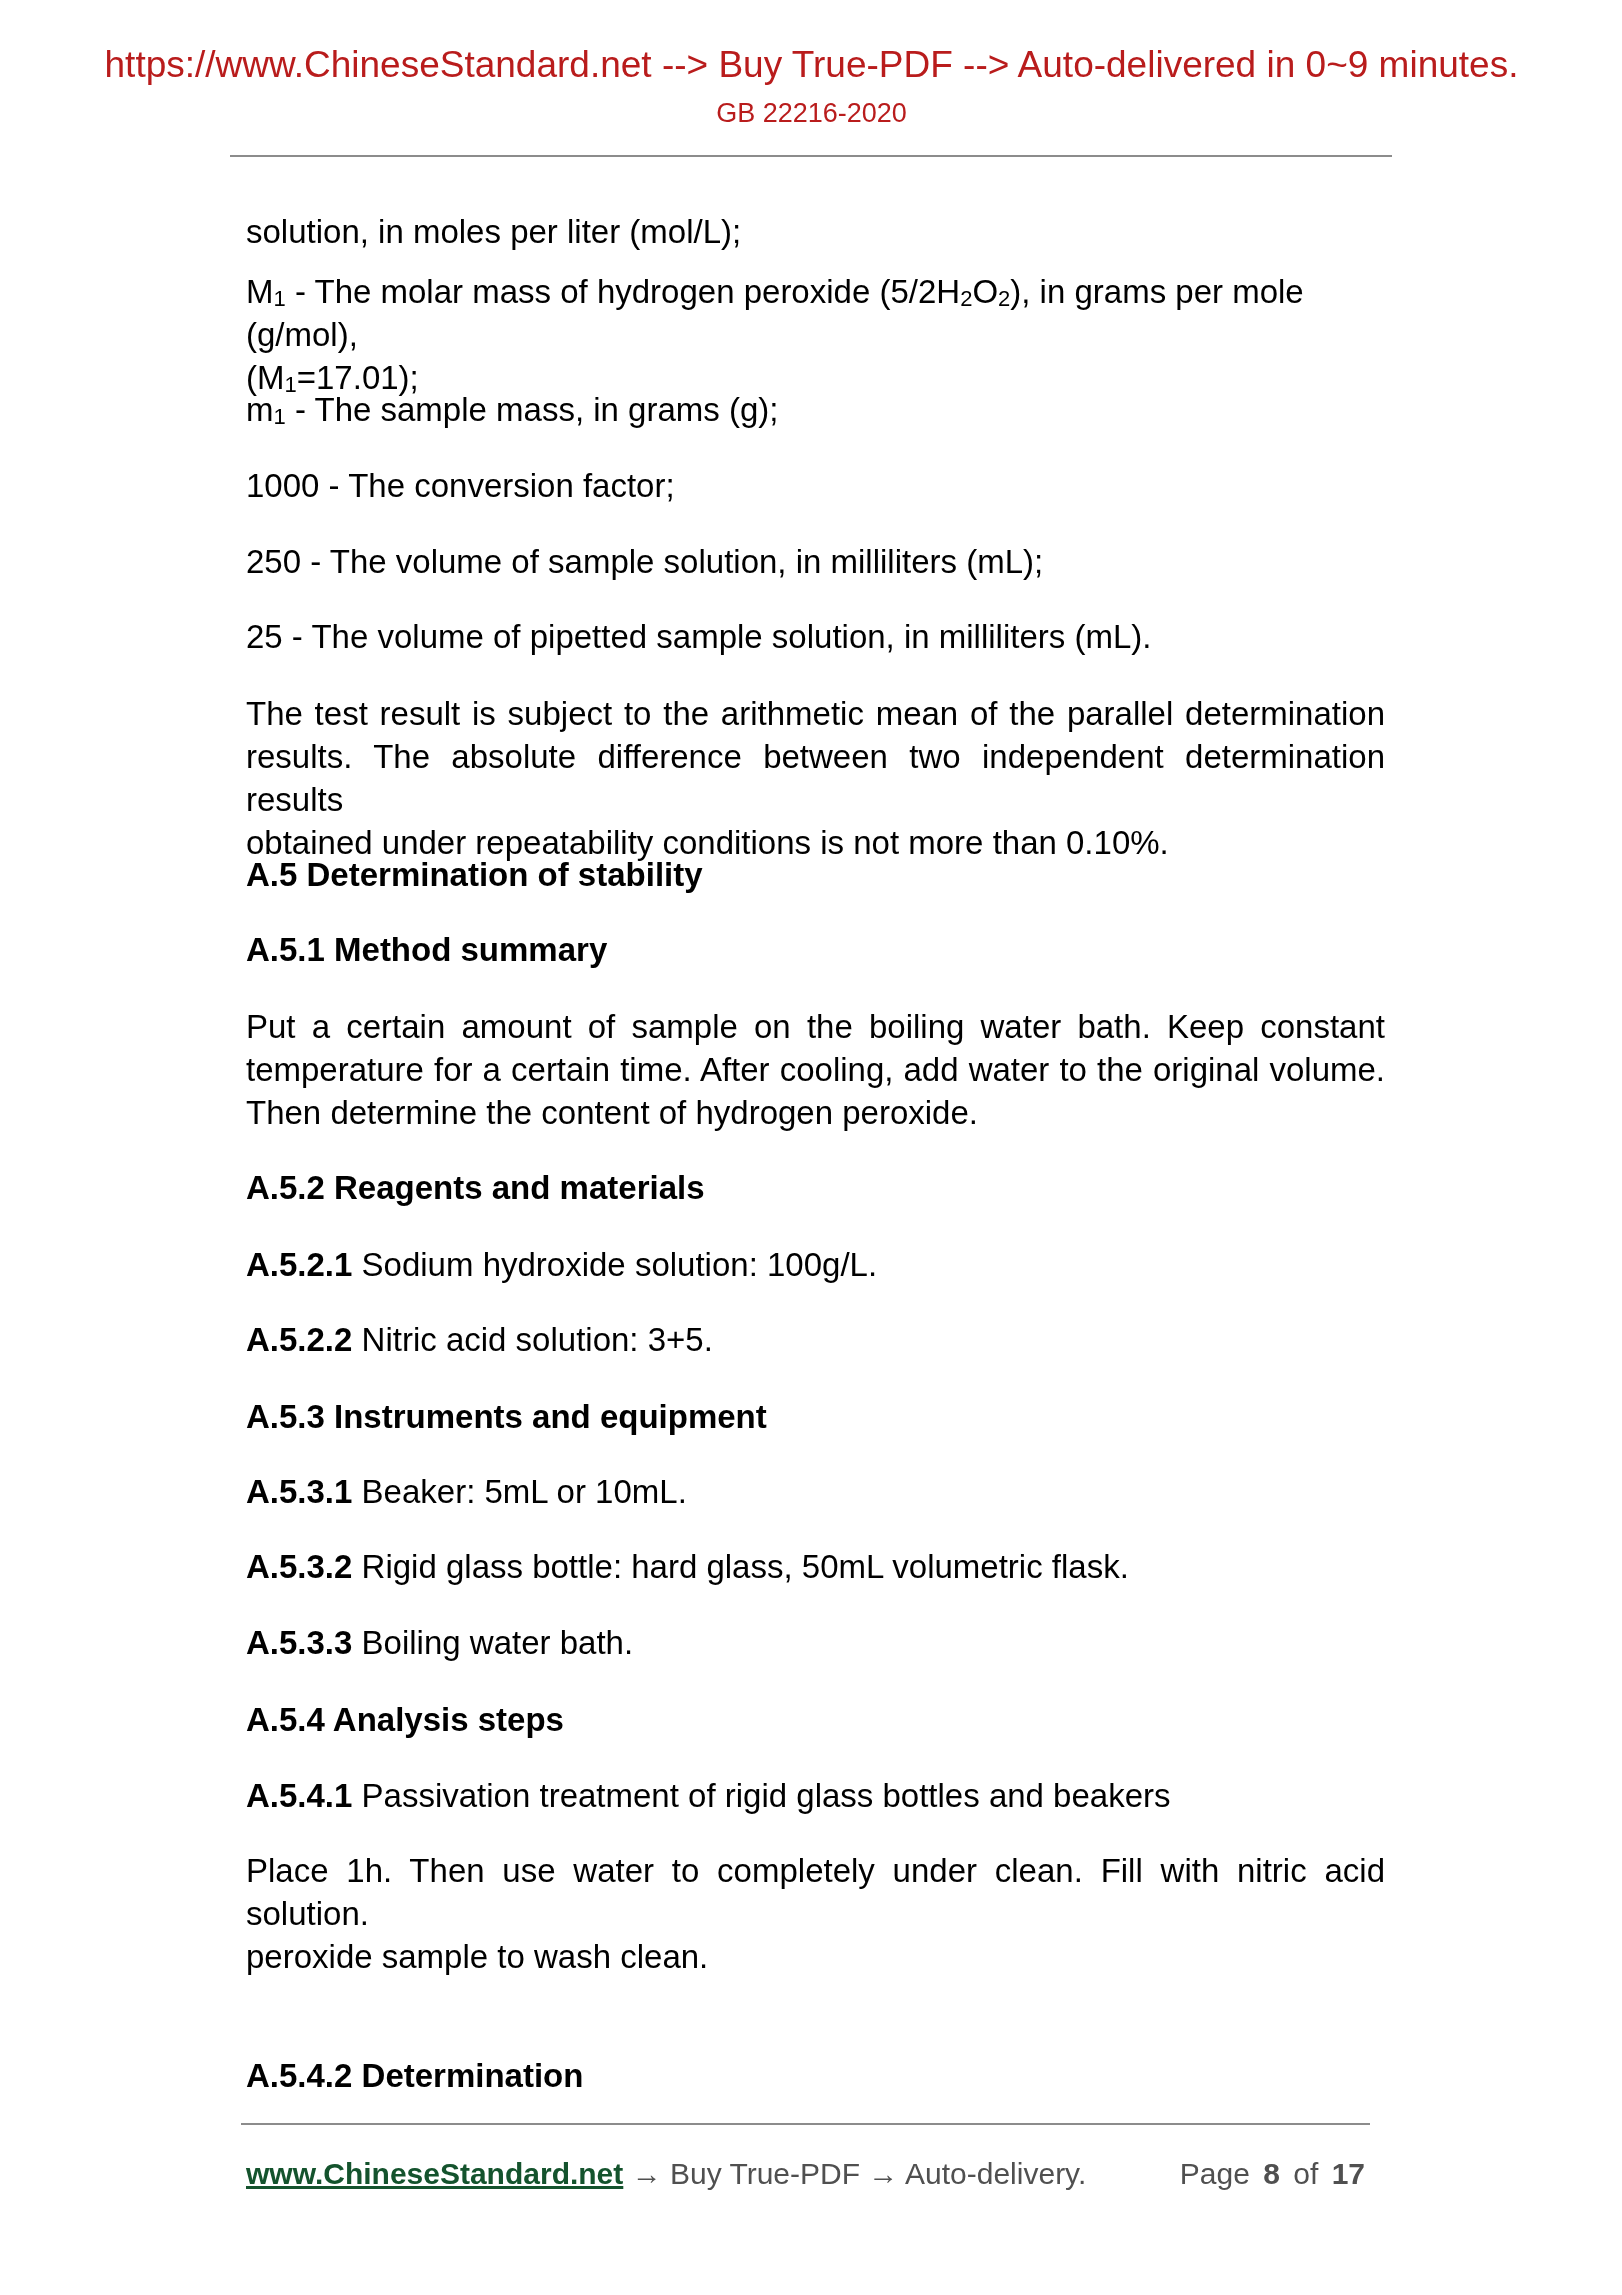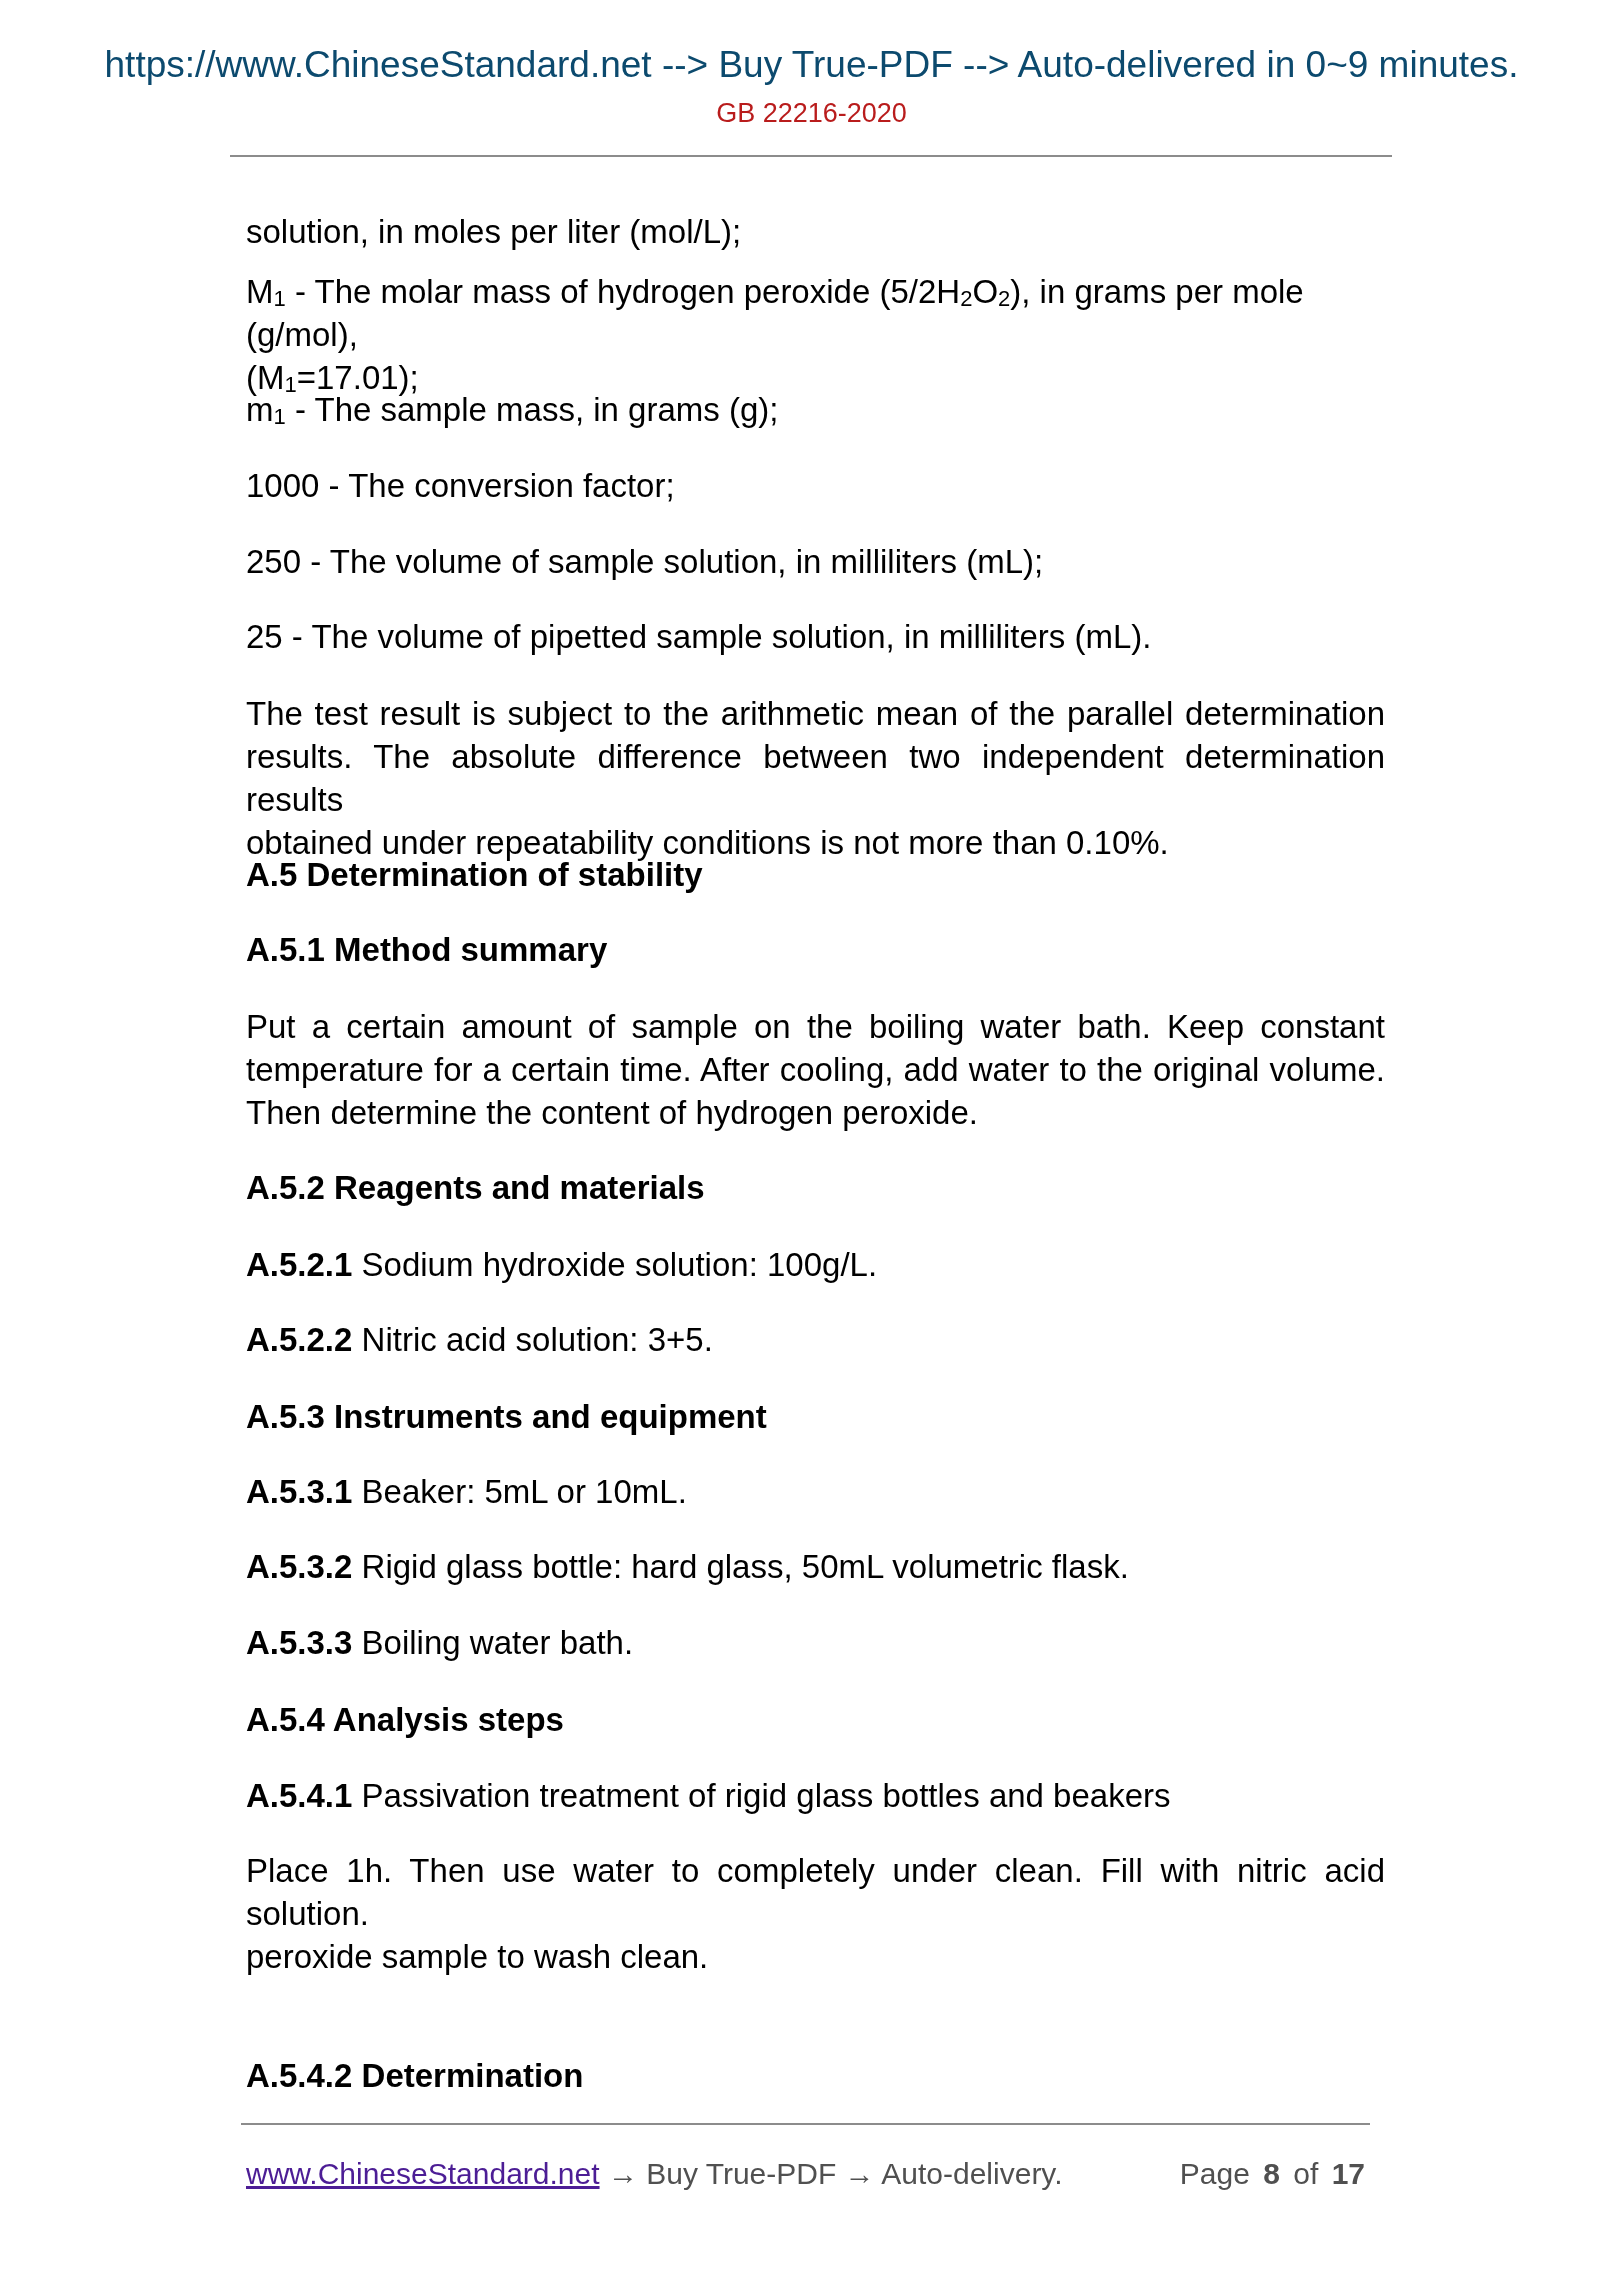--- a/index.html
+++ b/index.html
@@ -1,34 +1,34 @@
 <!DOCTYPE html>
 <html style="font-size:13.3px"><head>
 <meta charset="utf-8">
 <style>
   html, body { margin:0; padding:0; background:#ffffff; }
   body { width:1623px; height:2295px; position:relative; overflow:hidden;
          font-family:"Liberation Sans", sans-serif; color:#000; }
   .hdr-url { position:absolute; left:0; width:1623px; top:43px; text-align:center;
-             font-size:37px; line-height:43px; color:#0c4a6e; }
+             font-size:37px; line-height:43px; color:#b91c1c; }
   .hdr-std { position:absolute; left:0; width:1623px; top:97px; text-align:center;
              font-size:27px; line-height:33px; color:#b91c1c; }
   .rule { position:absolute; height:1.7px; background:#8c8c8c; }
   .rule.top { left:230px; width:1162px; top:155px; }
   .rule.bot { left:241px; width:1129px; top:2123px; }
   .para { position:absolute; left:246px; width:1139px; font-size:33px; line-height:43px; }
   .para.just { text-align:justify; }
   .para.just .ln { display:block; text-align:justify; text-align-last:justify; }
   .para.just .ln.last { text-align-last:left; }
   .b { font-weight:bold; }
   sub { font-size:22px; vertical-align:-3.3px; line-height:0; }
   .foot { position:absolute; top:2155px; font-size:30px; line-height:37px; color:#505050; }
   .foot.left { left:246px; }
   .foot.right { right:258px; word-spacing:5px; }
-  .foot a { color:#4c1d95; text-decoration:underline; }
+  .foot a { color:#14532d; text-decoration:underline;font-weight:bold; }
   .foot .num { font-weight:bold; }
 </style>
 </head>
 <body>
 
 <div class="hdr-url">https://www.ChineseStandard.net --&gt; Buy True-PDF --&gt; Auto-delivered in 0~9 minutes.</div>
 <div class="hdr-std">GB 22216-2020</div>
 <div class="rule top"></div>
 
 <div class="para" style="top:210px"><span>solution, in moles per liter (mol/L);</span></div>

